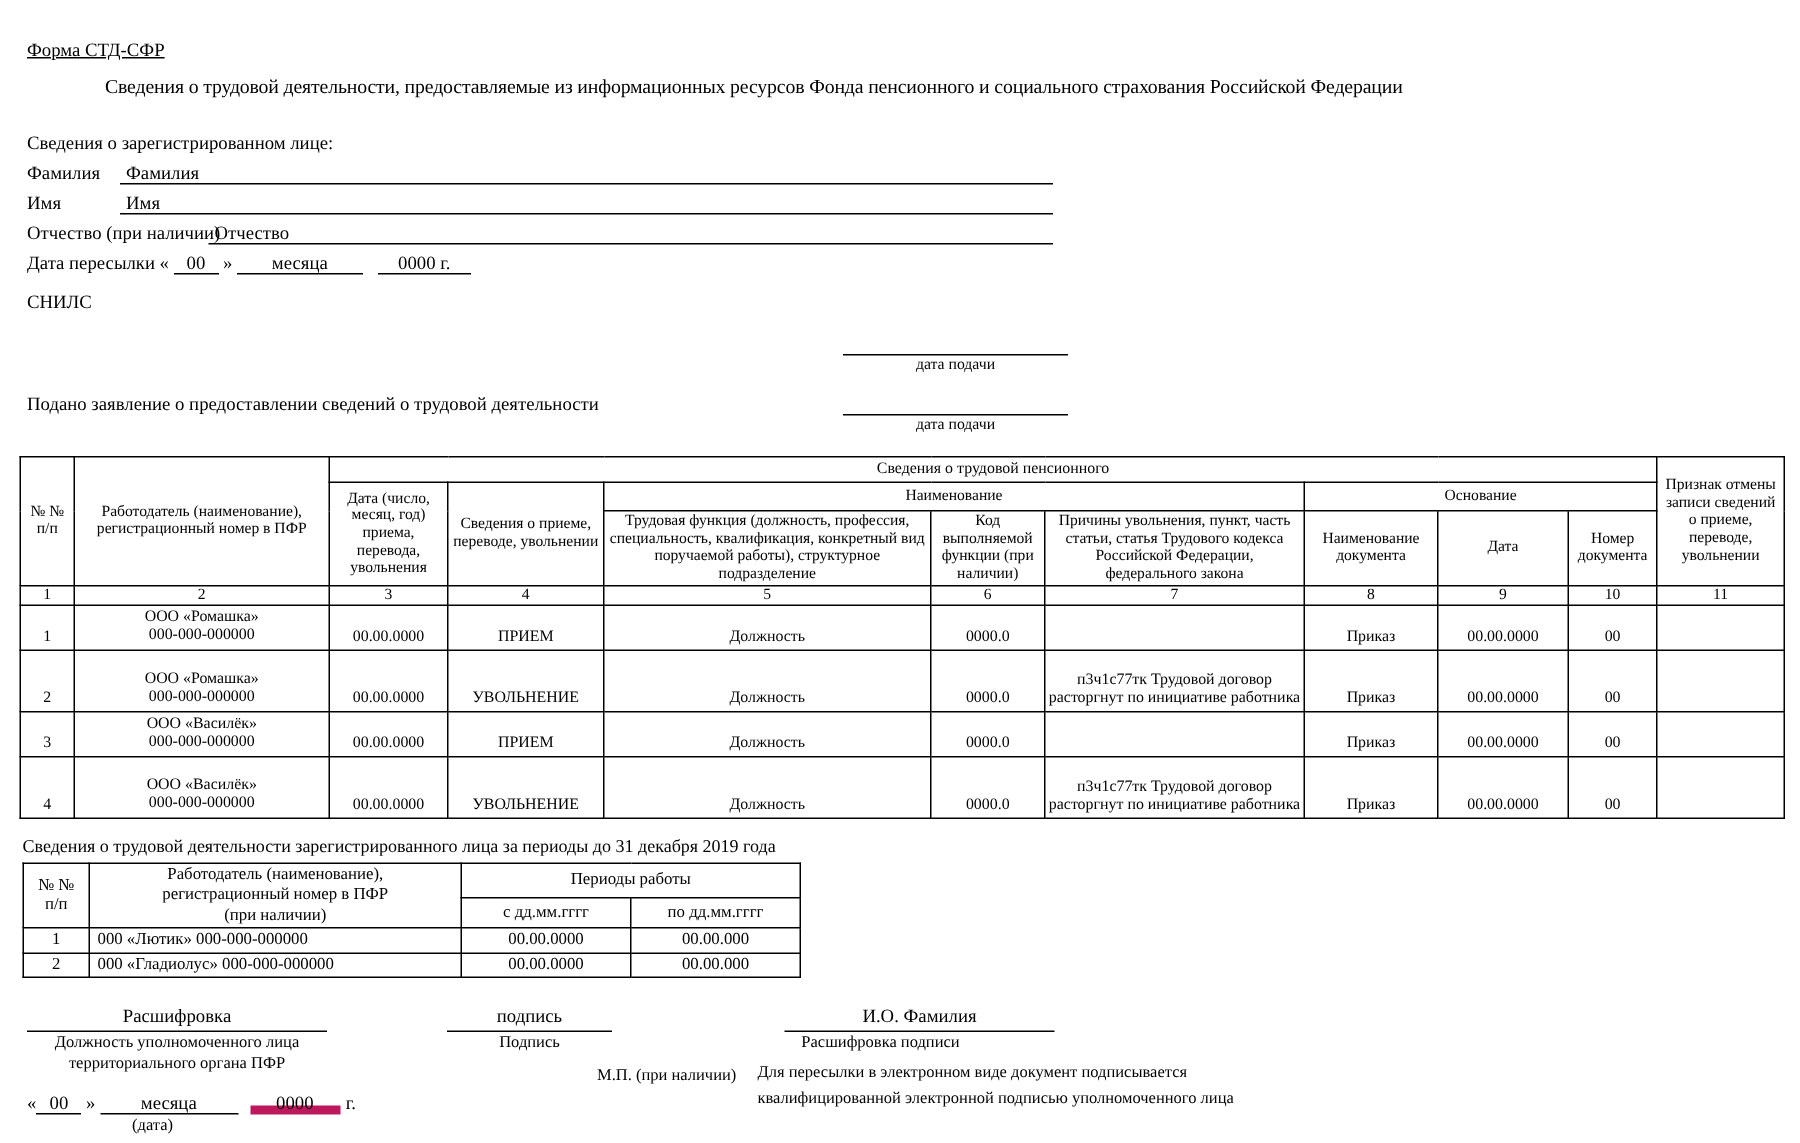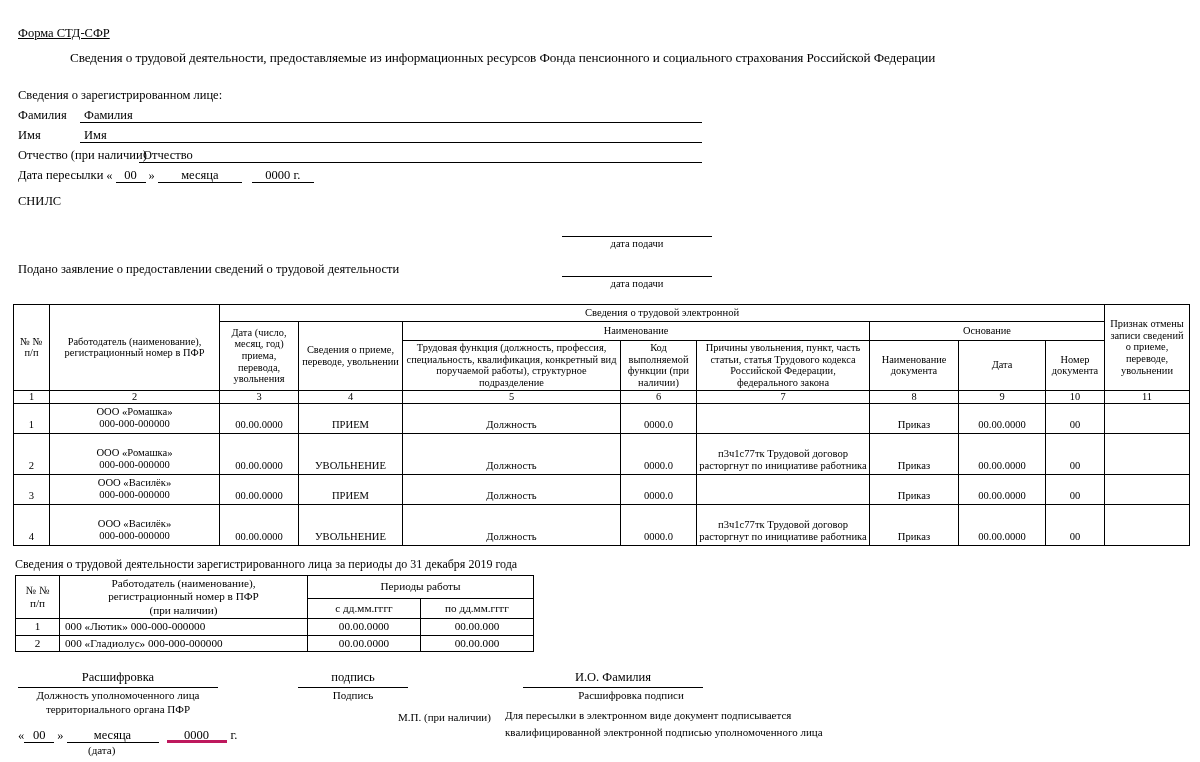--- a/index.html
+++ b/index.html
@@ -231,21 +231,21 @@
   }
   .fd-num {
     display: inline-block; border-bottom: 1px solid #000;
     width: 30px; text-align: center; height: 16px; line-height: 16px;
   }
   .fd-month {
     display: inline-block; border-bottom: 1px solid #000;
     width: 92px; text-align: center; height: 16px; line-height: 16px;
   }
   .fd-year {
-    display: inline-block; border-bottom: 3px solid #be185d;
+    display: inline-block; border-bottom: 6px solid #be185d;
     width: 60px; text-align: center; height: 16px; line-height: 16px;
   }
   .fd-cap {
     position: absolute;
     left: 88px;
     top: 744px;
     font-size: 11px;
   }
 </style>
 </head>
@@ -308,21 +308,21 @@
         <col style="width:59px">
         <col style="width:85px">
     </colgroup>
     <tbody>
       <tr>
         <td rowspan="3">
           <span>№ №</span><br>
           <span>п/п</span>
         </td>
         <td rowspan="3">Работодатель (наименование), регистрационный номер в ПФР</td>
-        <td colspan="8" class="hdr-top" style="height:17px">Сведения о трудовой электронной</td>
+        <td colspan="8" class="hdr-top" style="height:17px">Сведения о трудовой пенсионного</td>
         <td rowspan="3" class="small-cell">Признак отмены записи сведений о приеме, переводе, увольнении</td>
       </tr>
       <tr>
         <td rowspan="2">Дата (число, месяц, год) приема, перевода, увольнения</td>
         <td rowspan="2">Сведения о приеме, переводе, увольнении</td>
         <td colspan="3" style="height:19px">Наименование</td>
         <td colspan="3" style="height:19px">Основание</td>
       </tr>
       <tr>
         <td class="small-cell">Трудовая функция (должность, профессия, специальность, квалификация, конкретный вид поручаемой работы), структурное подразделение</td>
@@ -464,21 +464,21 @@
     <span>Должность уполномоченного лица</span><br>
     <span>территориального органа ПФР</span>
   </div>
 
   <div class="sig-val" style="left:298px; top:670px; width:110px;">подпись</div>
   <div class="sig-line" style="left:298px; top:687px; width:110px;"></div>
   <div class="sig-cap" style="left:298px; top:689px; width:110px;">Подпись</div>
 
   <div class="sig-val" style="left:523px; top:670px; width:180px;">И.О. Фамилия</div>
   <div class="sig-line" style="left:523px; top:687px; width:180px;"></div>
-  <div class="sig-cap" style="left:541px; top:689px; width:180px;">Расшифровка подписи</div>
+  <div class="sig-cap" style="left:497px; top:689px; width:180px;">Расшифровка подписи</div>
 
   <div class="mp-note" style="left:398px; top:711px;">М.П. (при наличии)</div>
 
   <div class="enote" style="left:505px; top:707px;">
     <span>Для пересылки в электронном виде документ подписывается</span><br>
     <span>квалифицированной электронной подписью уполномоченного лица</span>
   </div>
 
   <div class="footer-date">
     <span>«</span>

